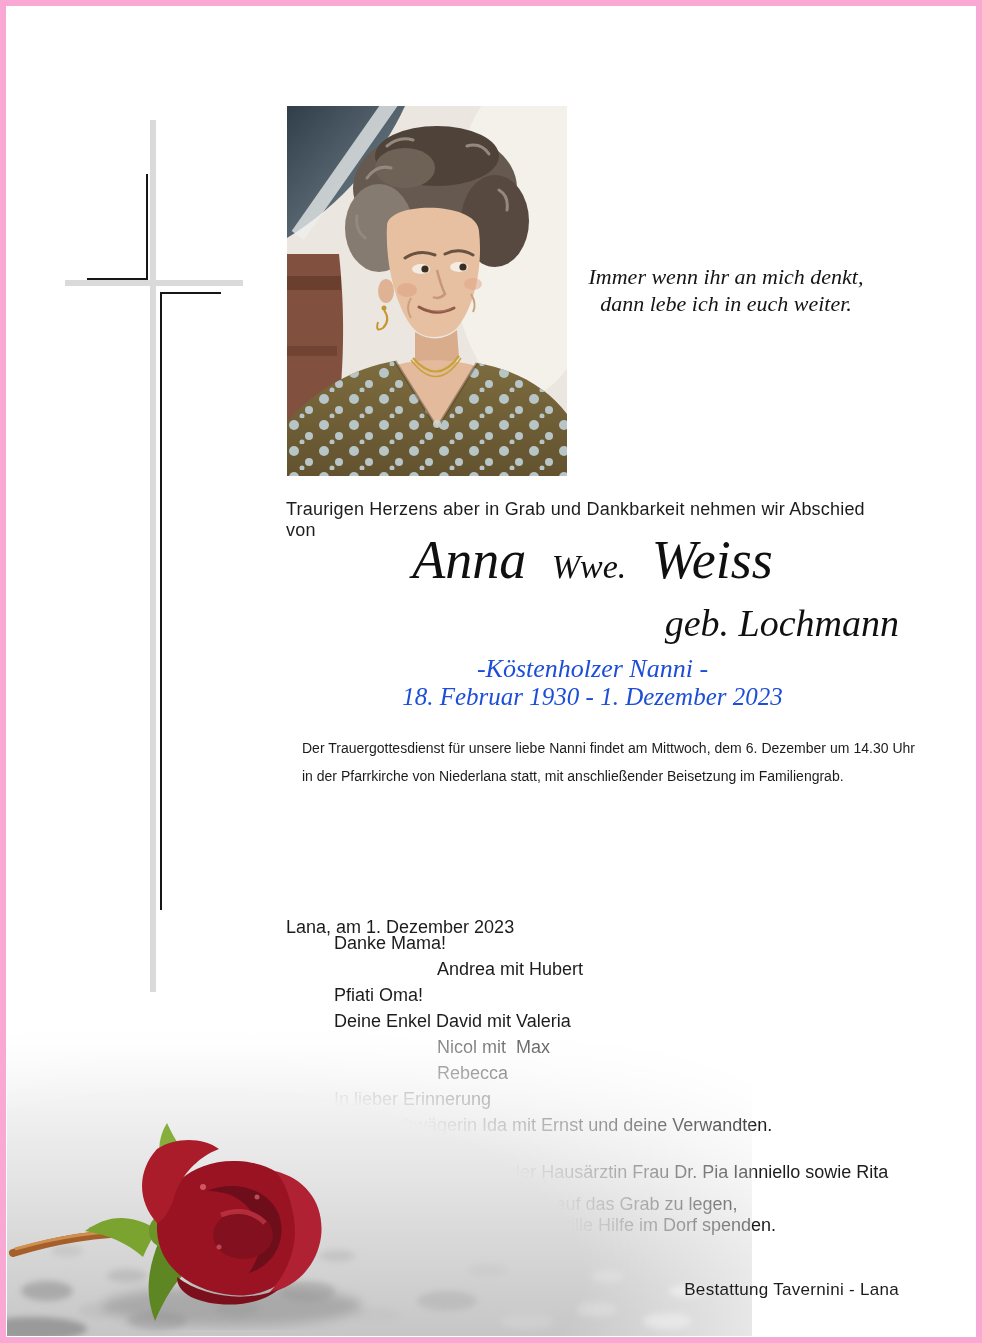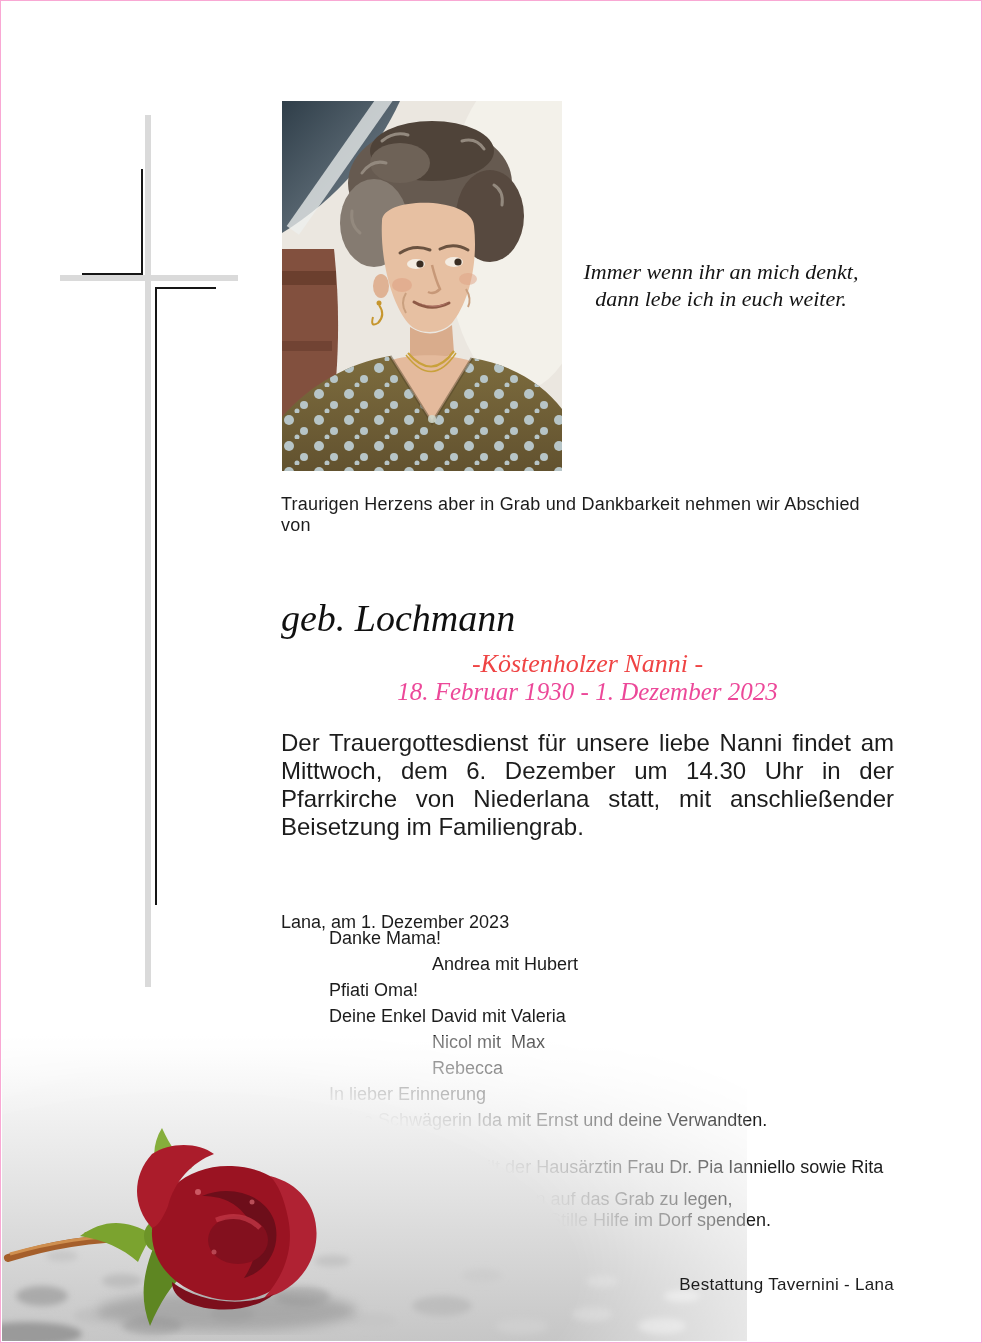--- a/index.html
+++ b/index.html
@@ -1,21 +1,21 @@
 <!DOCTYPE html>
 <html><head>
 <meta charset="utf-8">
 <style>
   html,body{margin:0;padding:0;background:#888;}
   .page{
     position:relative;
     width:982px;height:1343px;
     margin:0 auto;
     background:#ffffff;
-    border:1px solid #f9a8d4;
+    border:6px solid #f9a8d4;
     box-sizing:border-box;
     overflow:hidden;
     font-family:"Liberation Sans", sans-serif;
     color:#1c1c1c;
   }
   
   .bar{position:absolute;background:#dadada;}
   .thinline{position:absolute;background:#161616;}
   
   .portrait{position:absolute;left:281px;top:100px;width:280px;height:370px;}
@@ -30,35 +30,35 @@
   
   .col{position:absolute;left:280px;width:613px;}
   .intro{top:493px;font-size:18px;letter-spacing:.2px;}
   .name-line{
     top:522px;text-align:center;
     font-family:"Liberation Serif", serif;font-style:italic;
     font-size:54px;line-height:64px;color:#101010;
   }
   .name-line .mid{font-size:34px;margin:0 12px;}
   .maiden{
-    top:594px;text-align:left;
+    top:594px;text-align:right;
     font-family:"Liberation Serif", serif;font-style:italic;
     font-size:38px;line-height:46px;color:#101010;
   }
   .vulgo{
     top:648px;text-align:center;
     font-family:"Liberation Serif", serif;font-style:italic;
-    font-size:26px;line-height:30px;color:#ef4444;
+    font-size:26px;line-height:30px;color:#1d4ed8;
   }
   .dates{
     top:676px;text-align:center;
     font-family:"Liberation Serif", serif;font-style:italic;
-    font-size:25px;line-height:30px;color:#ec4899;
-  }
-  .announce{top:728px;font-size:24px;line-height:28px;}
+    font-size:25px;line-height:30px;color:#1d4ed8;
+  }
+  .announce{top:728px;font-size:14px;line-height:28px;margin-left:16px;}
   .announce p{margin:0;text-align:justify;}
   .dateline{top:878px;font-size:18px;line-height:28px;margin-top:29px;}
   .family{top:924px;font-size:18px;line-height:26px;margin-left:48px;}
   .family .row{white-space:pre-wrap;}
   .family .indent{padding-left:103px;}
   .thanks{top:1154px;font-size:18px;line-height:24px;}
   .donation{top:1188px;text-align:center;font-size:18px;line-height:21px;}
   .footer{top:1274px;text-align:right;font-size:17px;letter-spacing:.3px;}
   
   .rose{position:absolute;left:1px;bottom:1px;width:745px;height:345px;}
@@ -136,20 +136,25 @@
     <circle cx="150" cy="318" r="4" fill="#cfd8ce" opacity="0.85"></circle>
   </svg>
 
   <div class="poem">
     <div>Immer wenn ihr an mich denkt,</div>
     <div>dann lebe ich in euch weiter.</div>
   </div>
 
   <div class="col intro">Traurigen Herzens aber in Grab und Dankbarkeit nehmen wir Abschied von</div>
 
+  <div class="col name-line">
+    <span>Anna</span>
+    <span class="mid">Wwe.</span>
+    <span>Weiss</span>
+  </div>
   <div class="col maiden">geb. Lochmann</div>
   <div class="col vulgo">-Köstenholzer Nanni -</div>
   <div class="col dates">18. Februar 1930 - 1. Dezember 2023</div>
 
   <div class="col announce">
     <p>Der Trauergottesdienst für unsere liebe Nanni findet am Mittwoch, dem 6. Dezember um 14.30 Uhr in der Pfarrkirche von Niederlana statt, mit anschließender Beisetzung im Familiengrab.</p>
   </div>
 
   <div class="col dateline">Lana, am 1. Dezember 2023</div>
 

